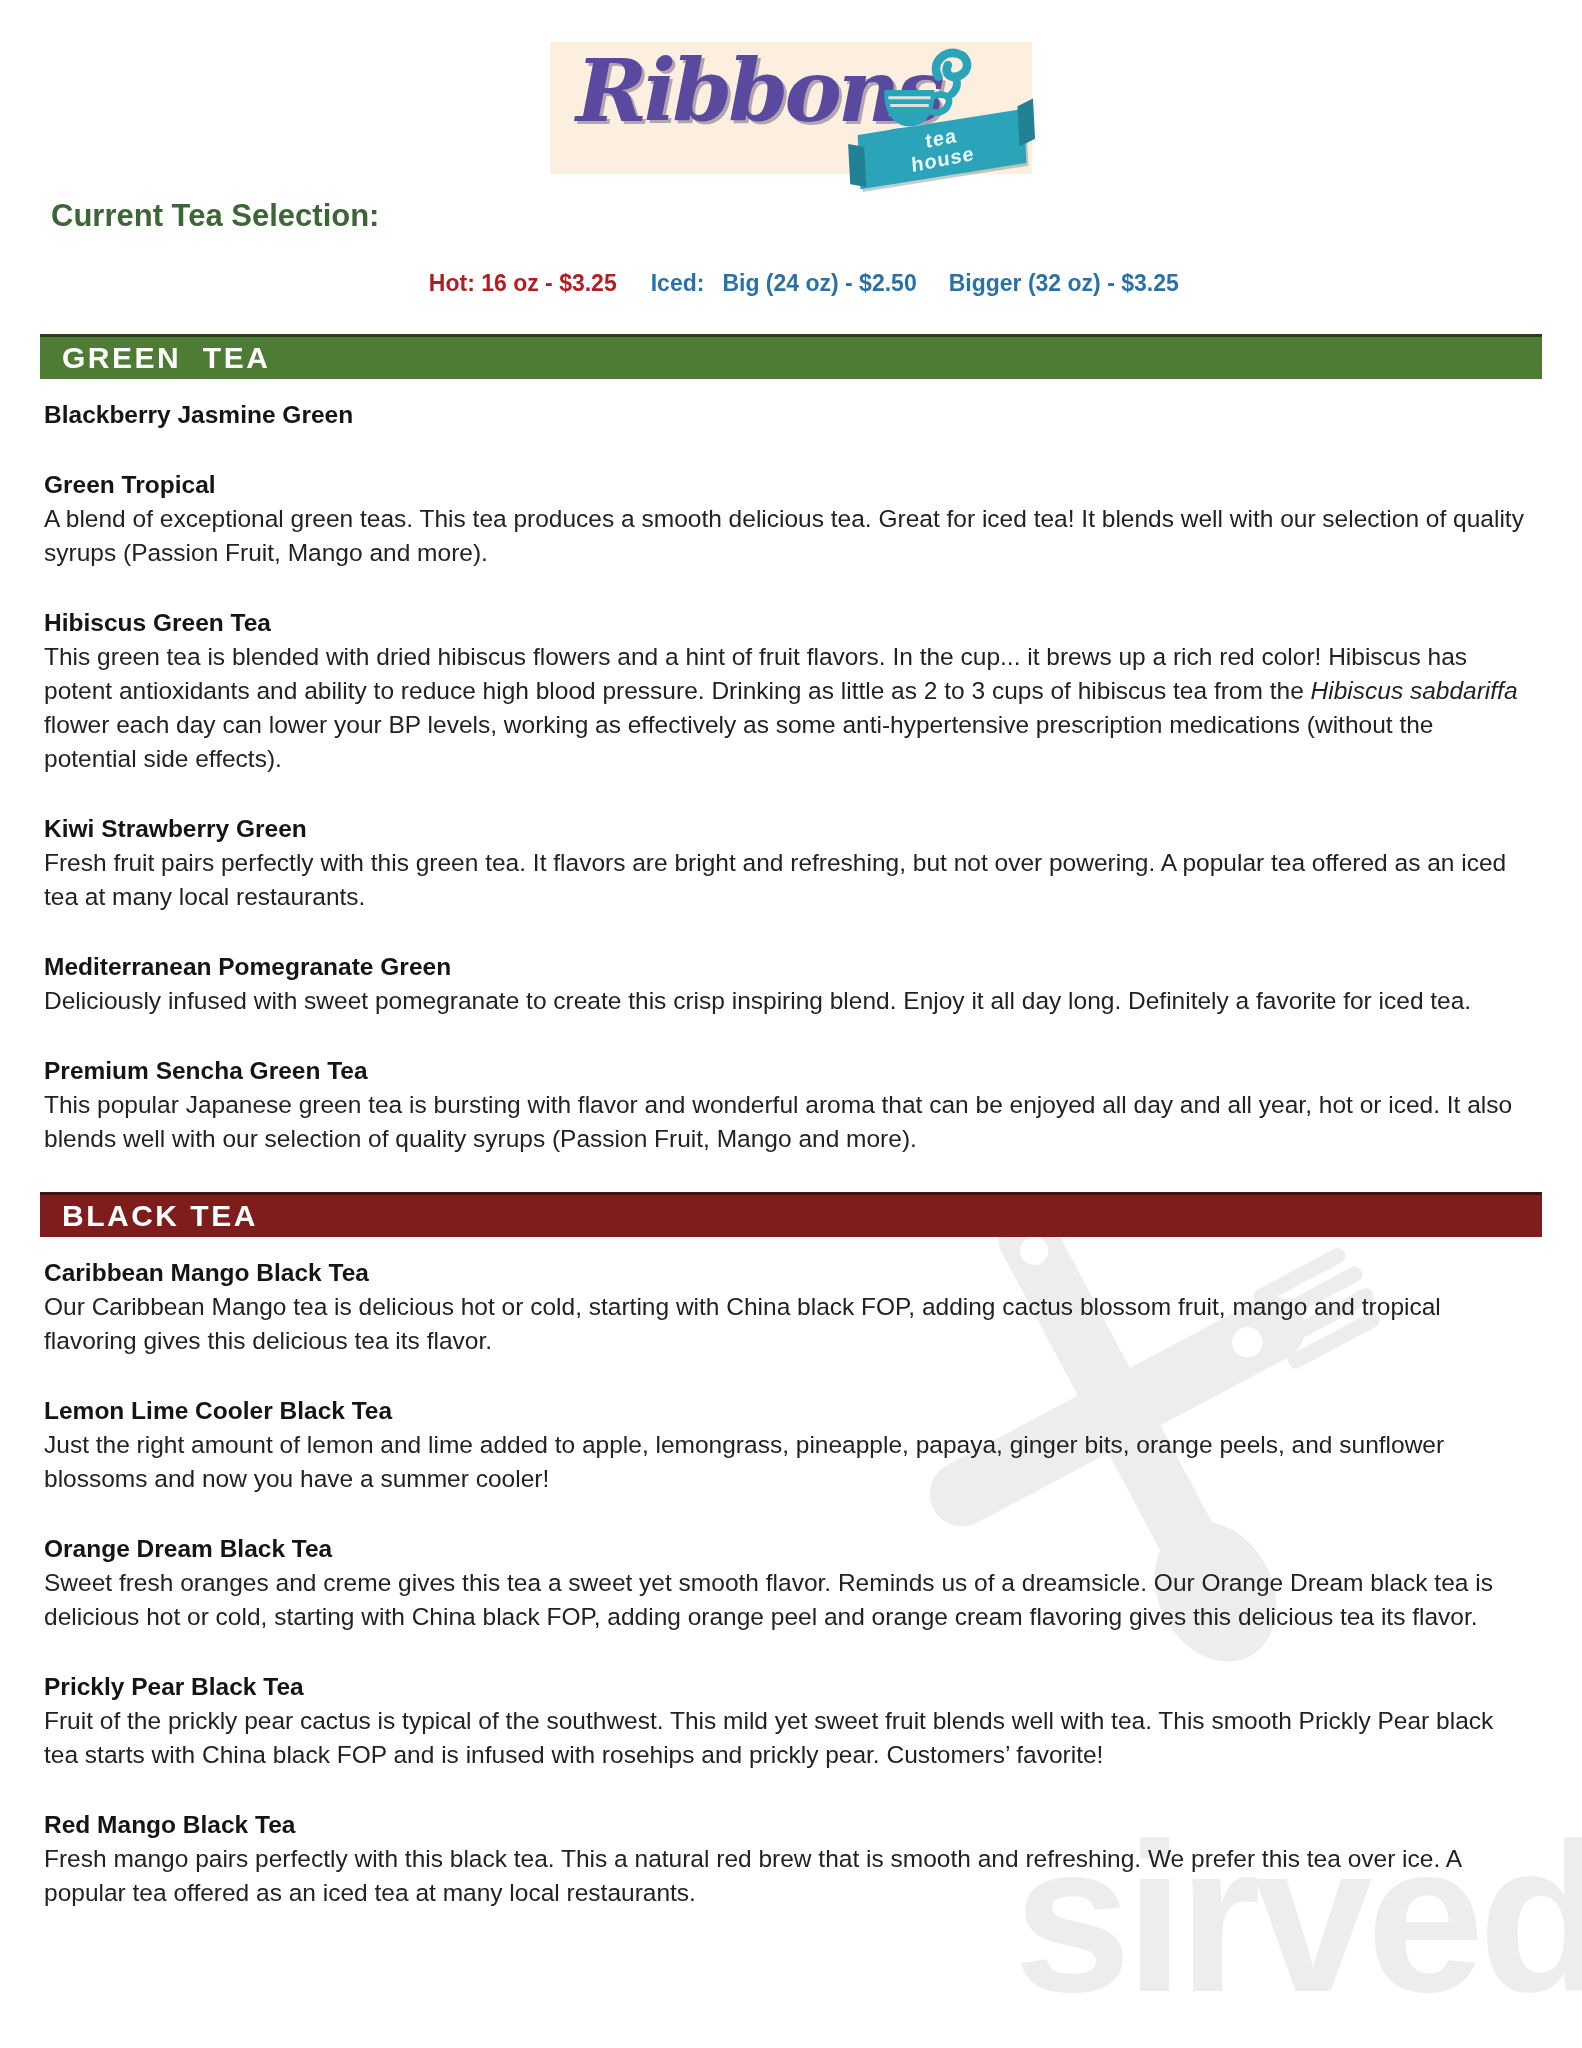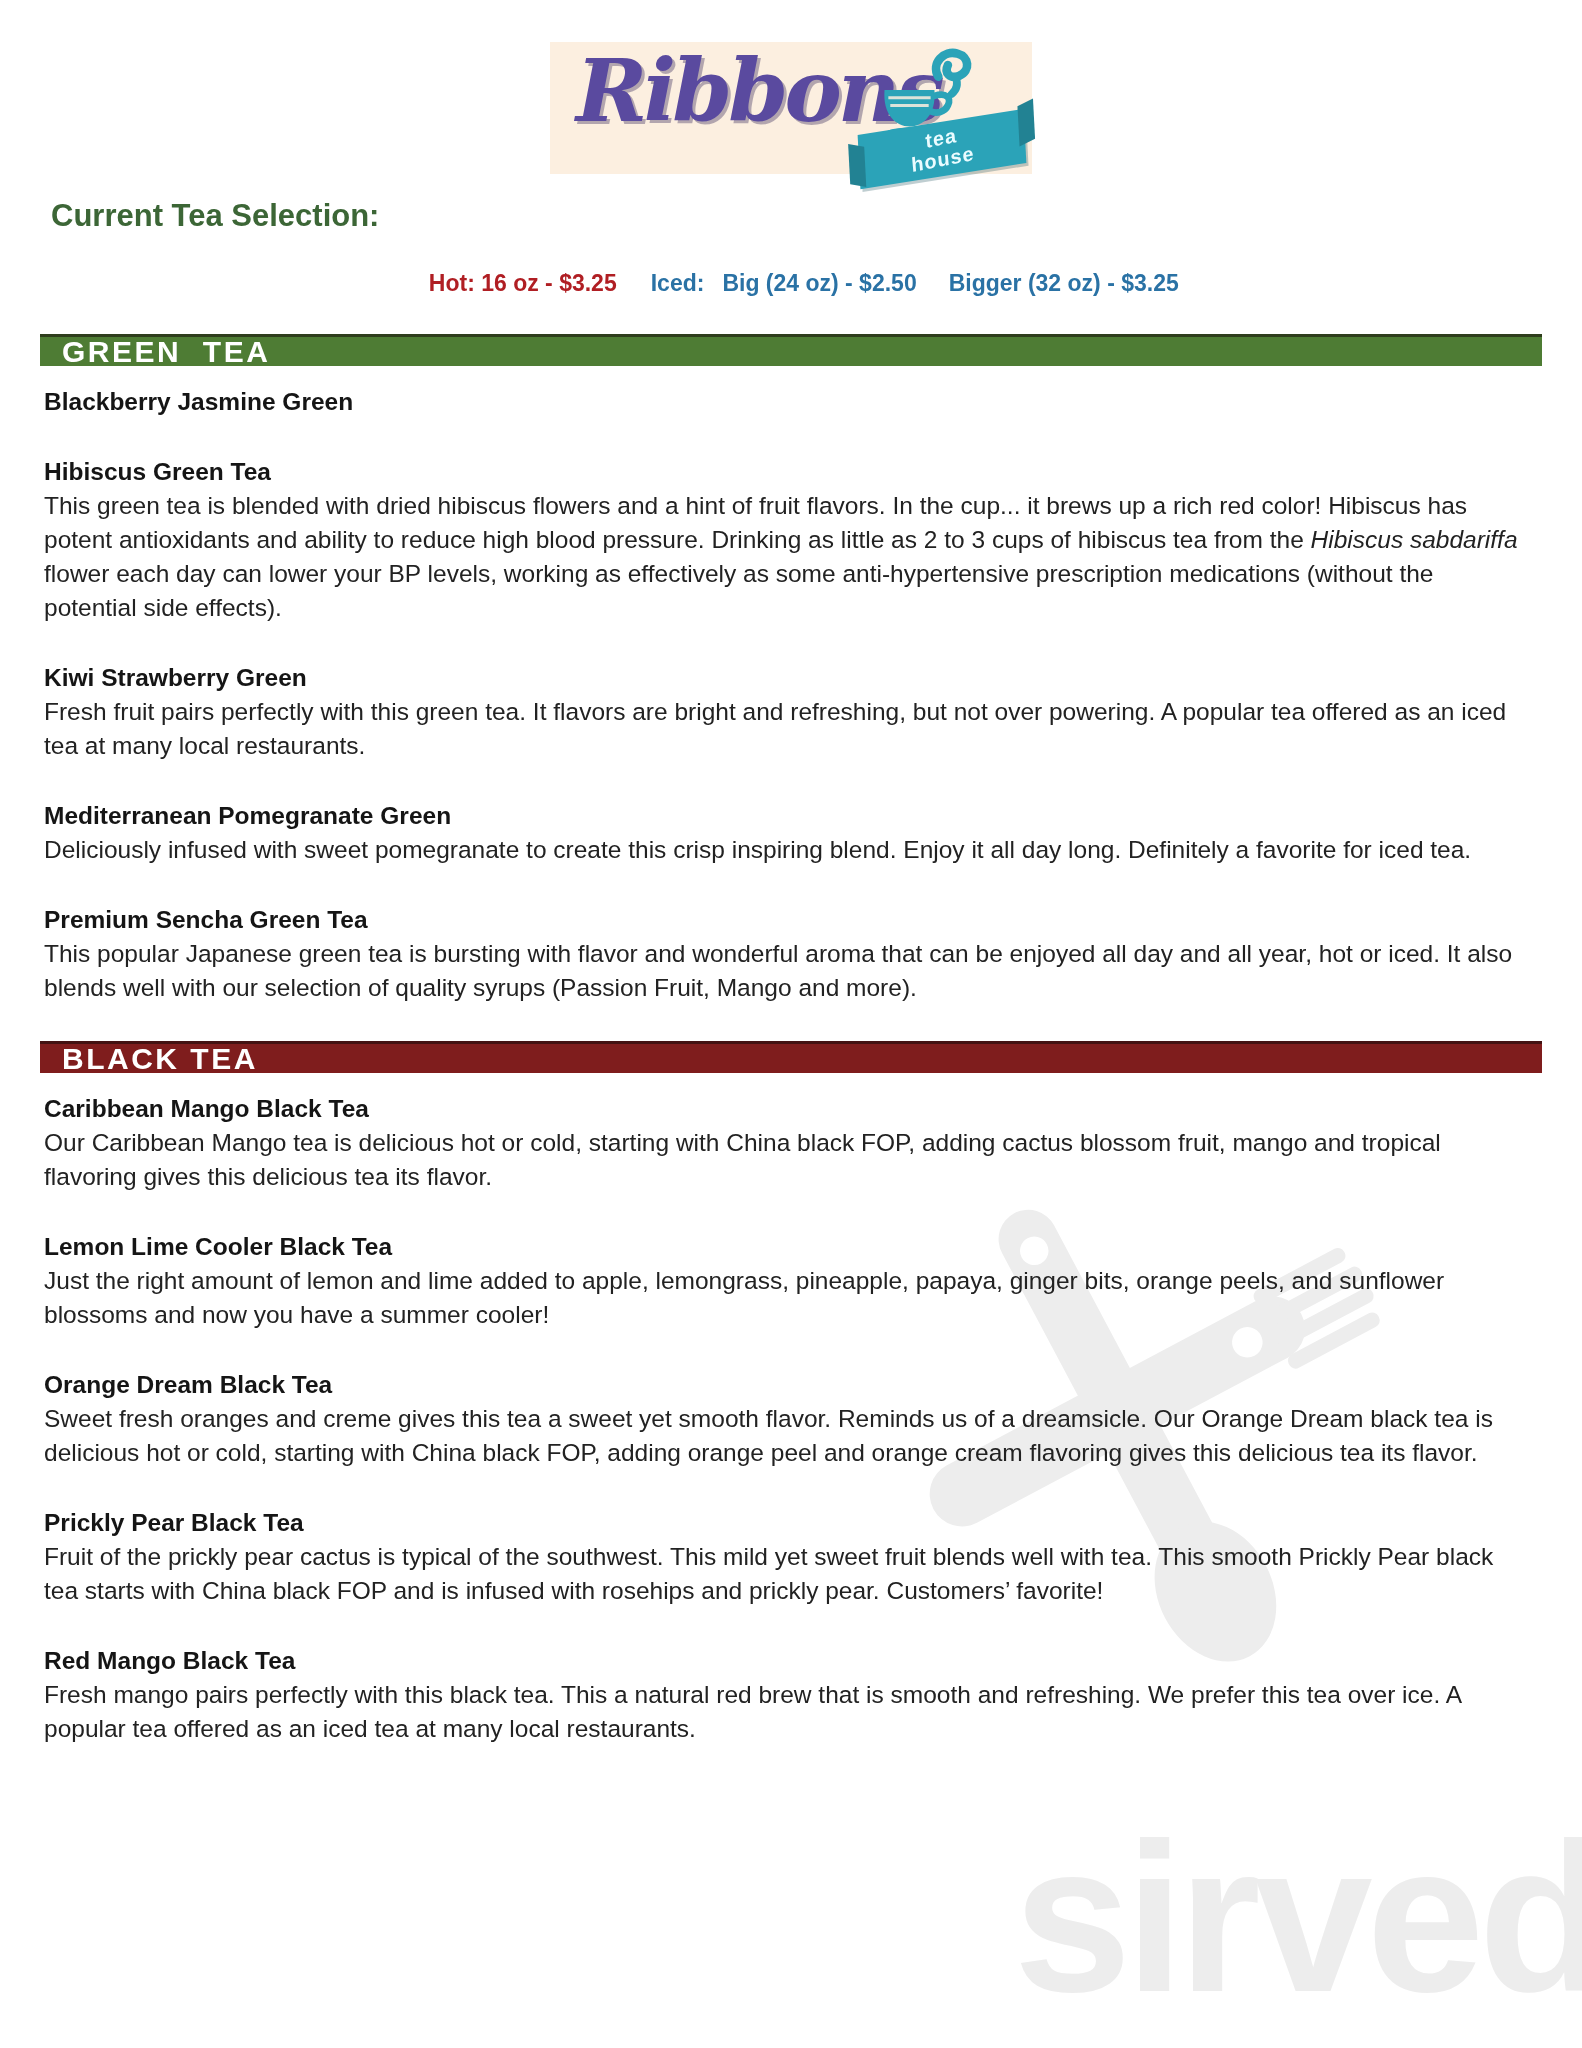--- a/index.html
+++ b/index.html
@@ -76,21 +76,21 @@
   }
   .price-line .hot{color:#b01e23;margin-right:34px;}
   .price-line .iced-label{color:#2a72a5;margin-right:18px;}
   .price-line .iced{color:#2a72a5;}
   .price-line .bigger{margin-left:32px;}
 
   
   #sections-root{margin-top:10px;}
   .section-bar{
     margin:0 40px;
-    height:32px;
+    height:45px;
     border-top:3px solid rgba(20,10,10,.55);
     display:flex;align-items:center;
   }
   .section-label{
     color:#fff;font-size:30px;font-weight:700;
     letter-spacing:2.5px;padding-left:22px;
     white-space:pre;
   }
   .item-list{padding:19px 44px 0 44px;}
   .tea-item{margin-bottom:36px;}
@@ -154,20 +154,24 @@
 
   <div id="sections-root">
       <div class="section-bar" style="background: rgb(78, 124, 52);">
         <span class="section-label">GREEN  TEA</span>
       </div>
       <div class="item-list">
         <div class="tea-item">
           <div class="tea-name">Blackberry Jasmine Green</div>
         </div>
         <div class="tea-item">
+          <div class="tea-name">Green Tropical</div>
+          <div class="tea-desc">A blend of exceptional green teas. This tea produces a smooth delicious tea. Great for iced tea! It blends well with our selection of quality syrups (Passion Fruit, Mango and more).</div>
+        </div>
+        <div class="tea-item">
           <div class="tea-name">Hibiscus Green Tea</div>
           <div class="tea-desc"><span>This green tea is blended with dried hibiscus flowers and a hint of fruit flavors. In the cup... it brews up a rich red color! Hibiscus has potent antioxidants and ability to reduce high blood pressure.  Drinking as little as 2 to 3 cups of hibiscus tea from the </span><em>Hibiscus sabdariffa</em><span> flower each day can lower your BP levels, working as effectively as some anti-hypertensive prescription medications (without the potential side effects).</span></div>
         </div>
         <div class="tea-item">
           <div class="tea-name">Kiwi Strawberry Green</div>
           <div class="tea-desc">Fresh fruit pairs perfectly with this green tea. It flavors are bright and refreshing, but not over powering. A popular tea offered as an iced tea at many local restaurants.</div>
         </div>
         <div class="tea-item">
           <div class="tea-name">Mediterranean Pomegranate Green</div>
           <div class="tea-desc">Deliciously infused with sweet pomegranate to create this crisp inspiring blend. Enjoy it all day long. Definitely a favorite for iced tea.</div>

